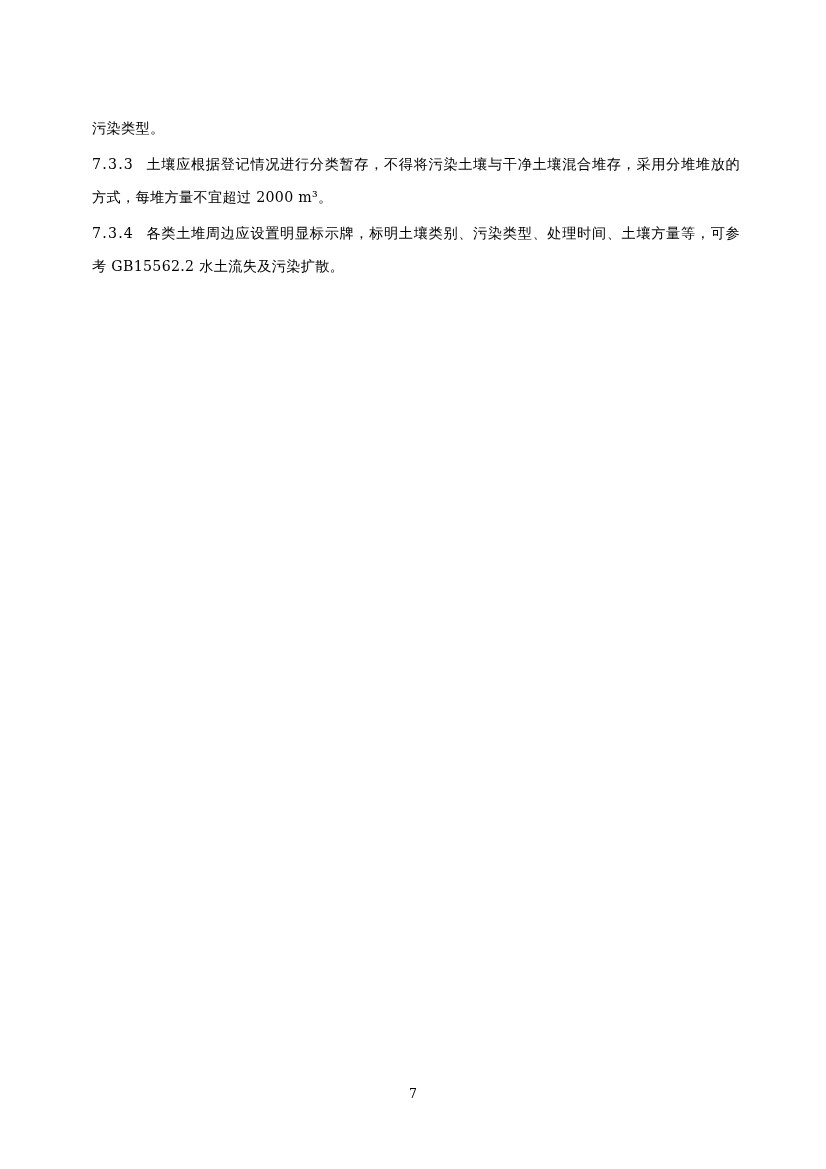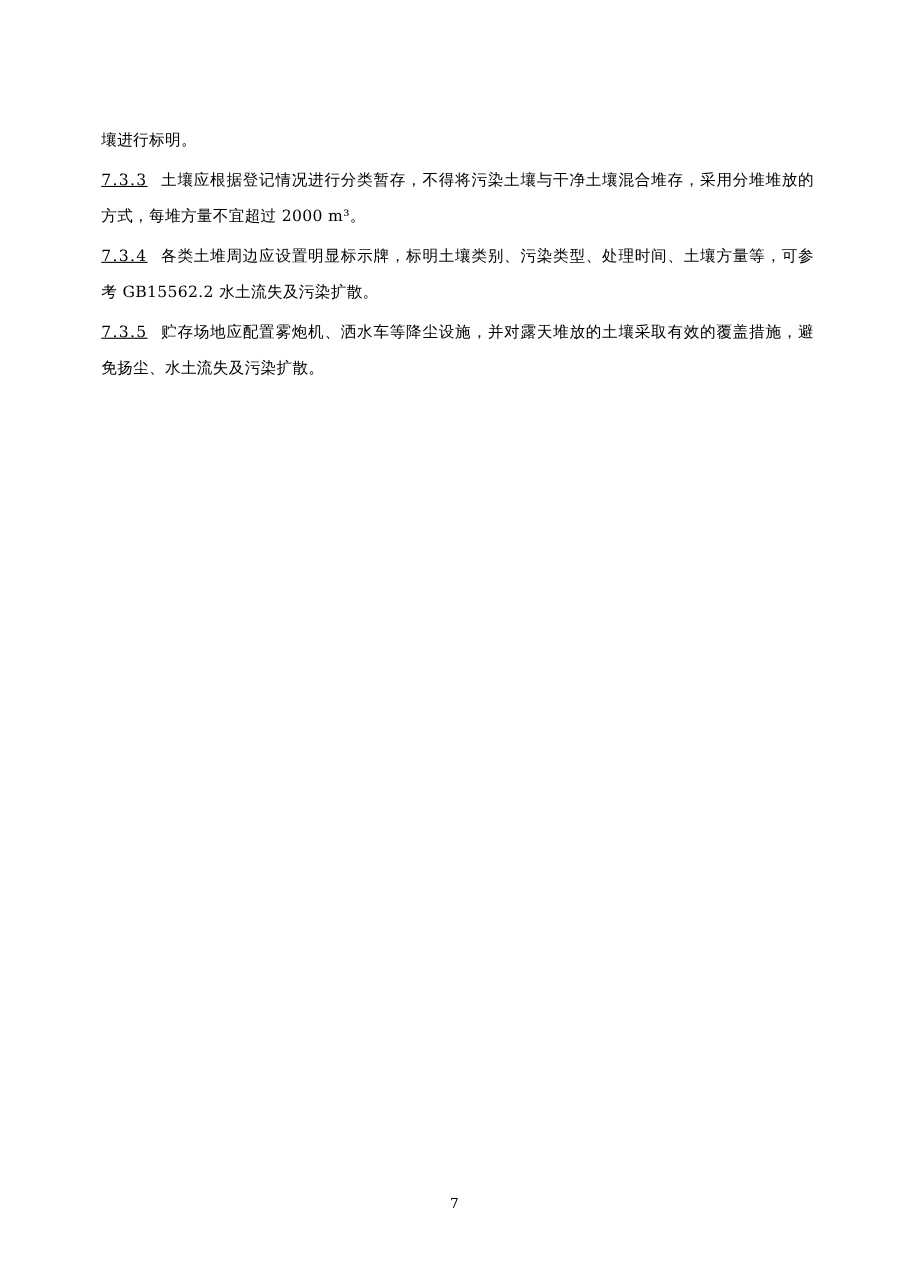--- a/index.html
+++ b/index.html
@@ -30,21 +30,20 @@
     text-align: justify;
     text-justify: inter-ideograph;
     margin: 0 0 3px 0;
     letter-spacing: 0.3px;
   }
   .para.first {
     text-indent: 0;
   }
   .num {
     letter-spacing: 1.2px;
-    text-decoration: underline;
   }
   .gap {
     display: inline-block;
     width: 12px;
   }
   .footer {
     position: absolute;
     left: 0;
     right: 0;
     top: 1086px;
@@ -54,32 +53,29 @@
     color: #000000;
   }
 </style>
 </head>
 <body>
 
 <div class="page">
   <div class="content">
 
     <p class="para first">
-      <span>壤进行标明。</span>
+      <span>污染类型。</span>
     </p>
 
     <p class="para">
       <span class="num">7.3.3</span><span class="gap"></span><span>土壤应根据登记情况进行分类暂存，不得将污染土壤与干净土壤混合堆存，采用分堆堆放的方式，每堆方量不宜超过 2000 m³。</span>
     </p>
 
     <p class="para">
       <span class="num">7.3.4</span><span class="gap"></span><span>各类土堆周边应设置明显标示牌，标明土壤类别、污染类型、处理时间、土壤方量等，可参考 GB15562.2 水土流失及污染扩散。</span>
     </p>
 
-    <p class="para">
-      <span class="num">7.3.5</span><span class="gap"></span><span>贮存场地应配置雾炮机、洒水车等降尘设施，并对露天堆放的土壤采取有效的覆盖措施，避免扬尘、水土流失及污染扩散。</span>
-    </p>
 
 
   </div>
 
   <div class="footer">7</div>
 </div>
 
 </body></html>

